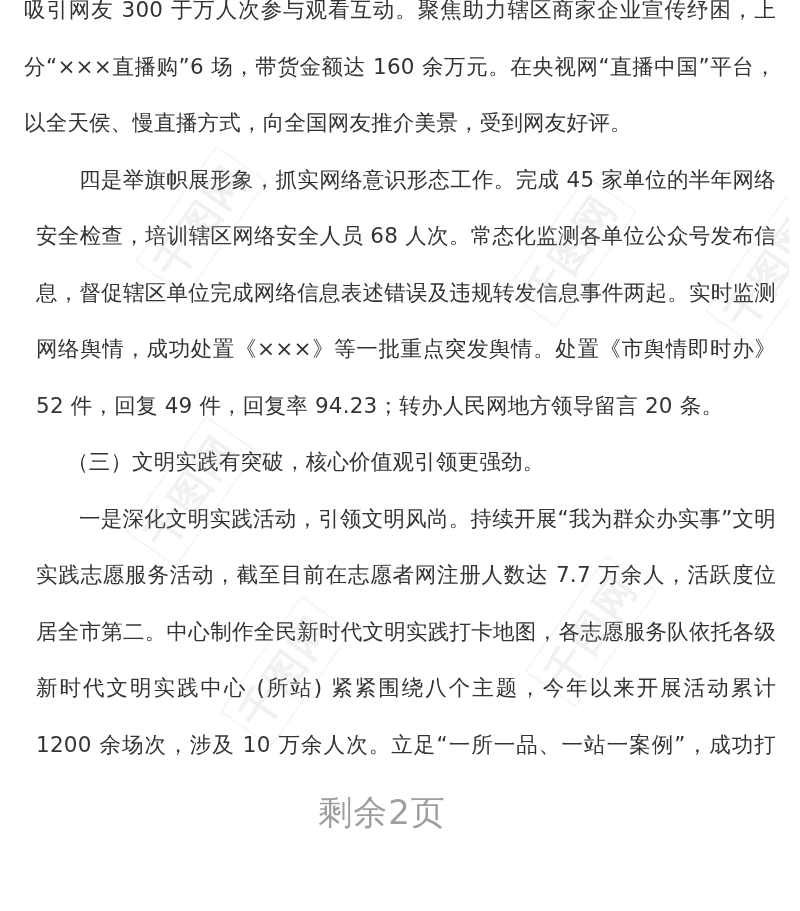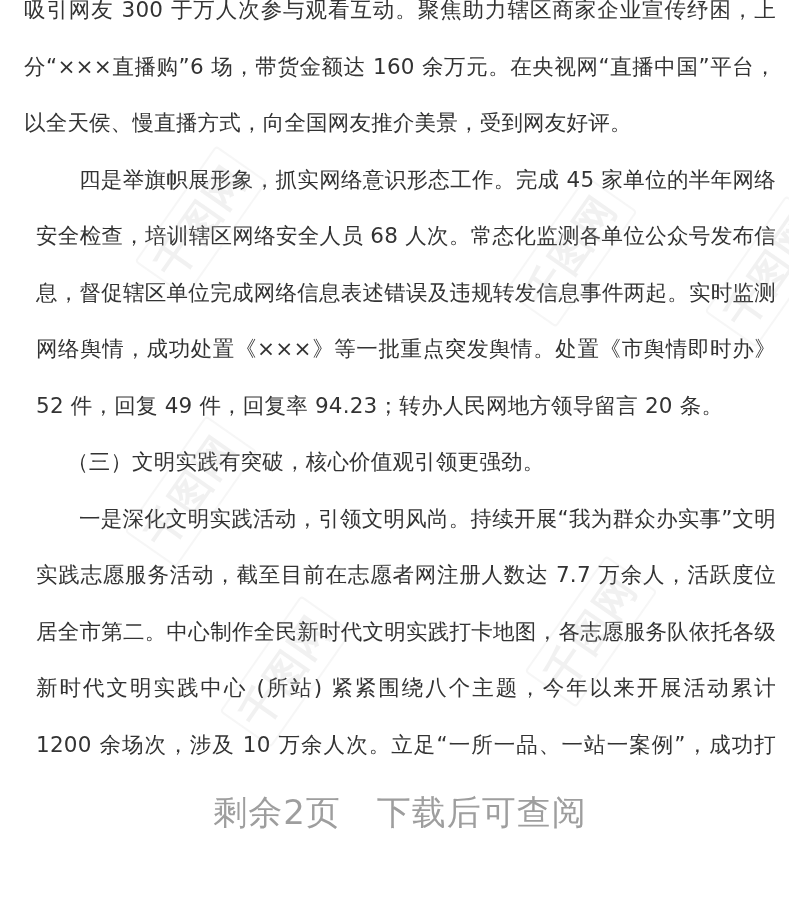--- a/index.html
+++ b/index.html
@@ -92,14 +92,13 @@
   <div class="watermark" style="left:500px; top:220px;">千图网</div>
   <div class="watermark" style="left:700px; top:240px;">千图网</div>
   <div class="watermark" style="left:120px; top:460px;">千图网</div>
   <div class="watermark" style="left:215px; top:640px;">千图网</div>
   <div class="watermark" style="left:520px; top:600px;">千图网</div>
 </div>
 
 <div class="more-bar">
   <span>剩余2页</span>
   <span class="gap"></span>
-  <span>下载后可查阅</span>
 </div>
 
 </body></html>

